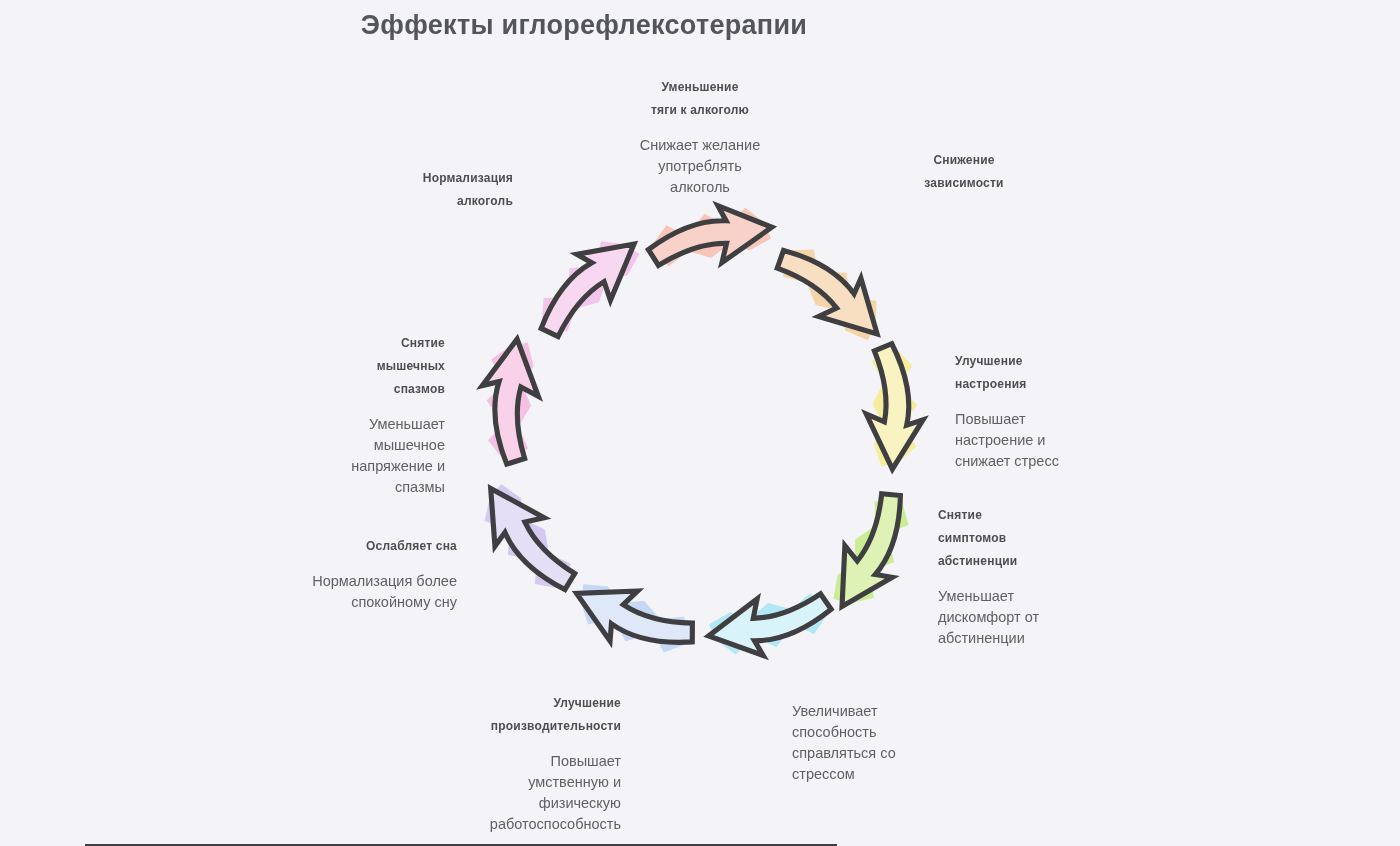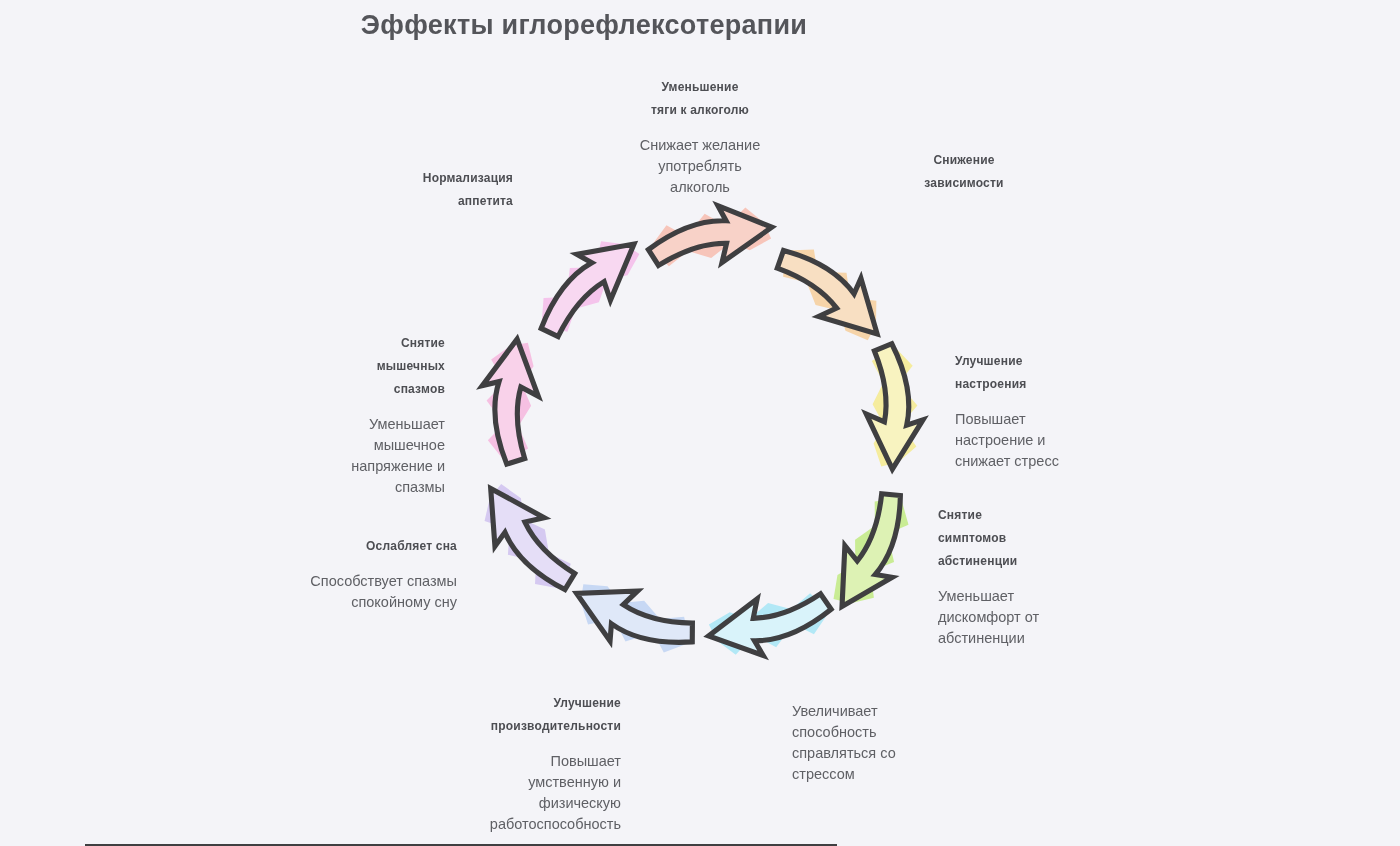--- a/index.html
+++ b/index.html
@@ -101,35 +101,35 @@
   <div class="node n5">
     <div class="node-title">Улучшение
 производительности</div>
     <div class="node-desc">Повышает
 умственную и
 физическую
 работоспособность</div>
   </div>
   <div class="node n6">
     <div class="node-title">Ослабляет сна</div>
-    <div class="node-desc">Способствует спазмы
+    <div class="node-desc">Нормализация более
 спокойному сну</div>
   </div>
   <div class="node n7">
     <div class="node-title">Снятие
 мышечных
 спазмов</div>
     <div class="node-desc">Уменьшает
 мышечное
 напряжение и
 спазмы</div>
   </div>
   <div class="node n8">
     <div class="node-title">Нормализация
-аппетита</div>
+алкоголь</div>
   </div>
 
   <div class="arrow a0">
     <svg viewBox="0 0 150 80">
       <polygon class="glow" points="10,44 30,22 50,36 72,14 94,30 116,12 134,30 140,48 116,58 96,48 74,62 50,52 28,66" fill="#f7c5ba"></polygon>
       <path class="body" d="M 8 46 Q 55 18 94 24 L 87 7 L 142 36 L 85 68 L 92 48 Q 58 44 17 64 Z" fill="#f8d2c8"></path>
     </svg>
   </div>
   <div class="arrow a1">
     <svg viewBox="0 0 150 80">

